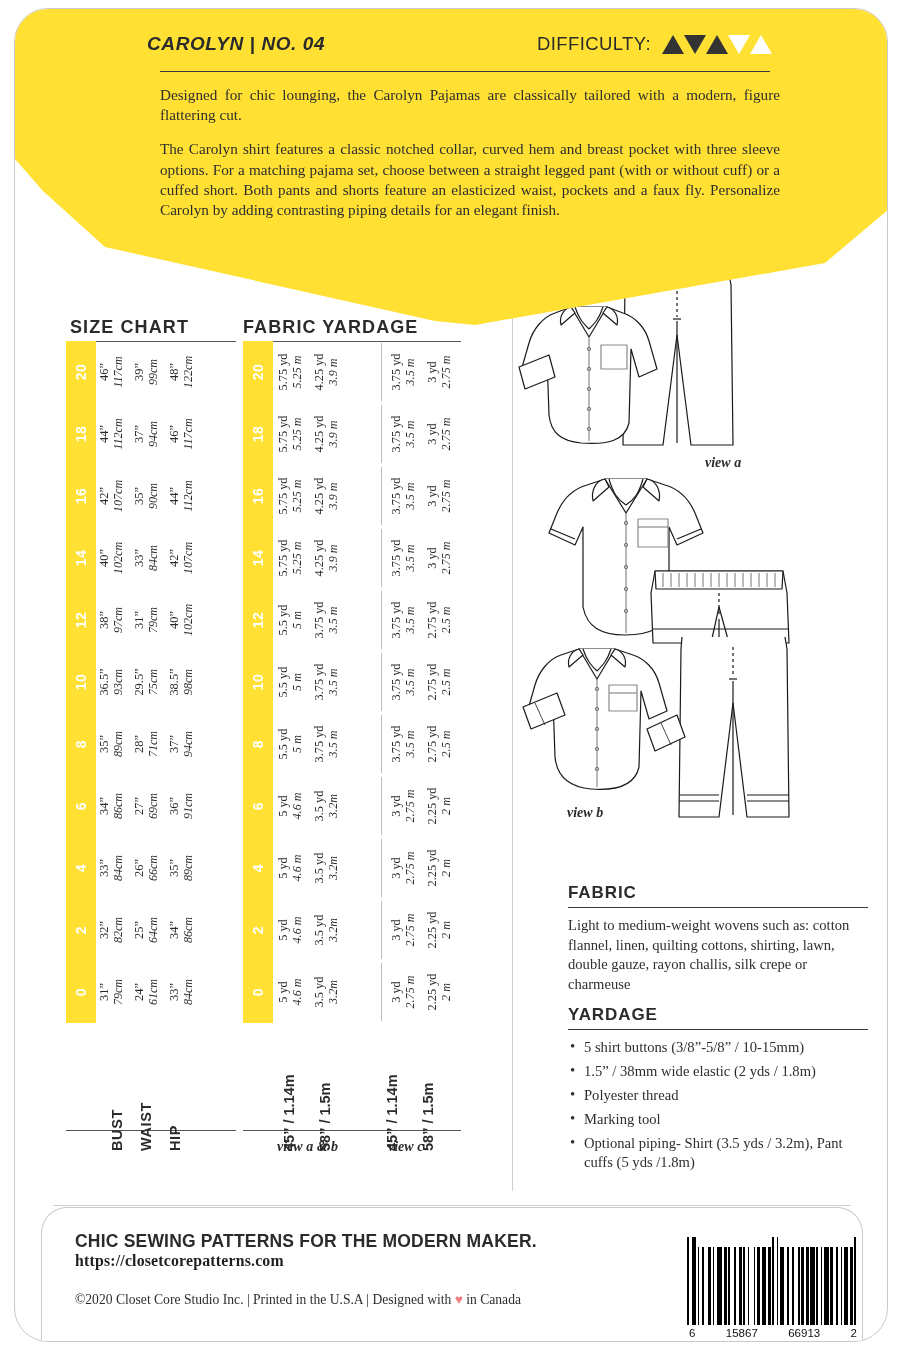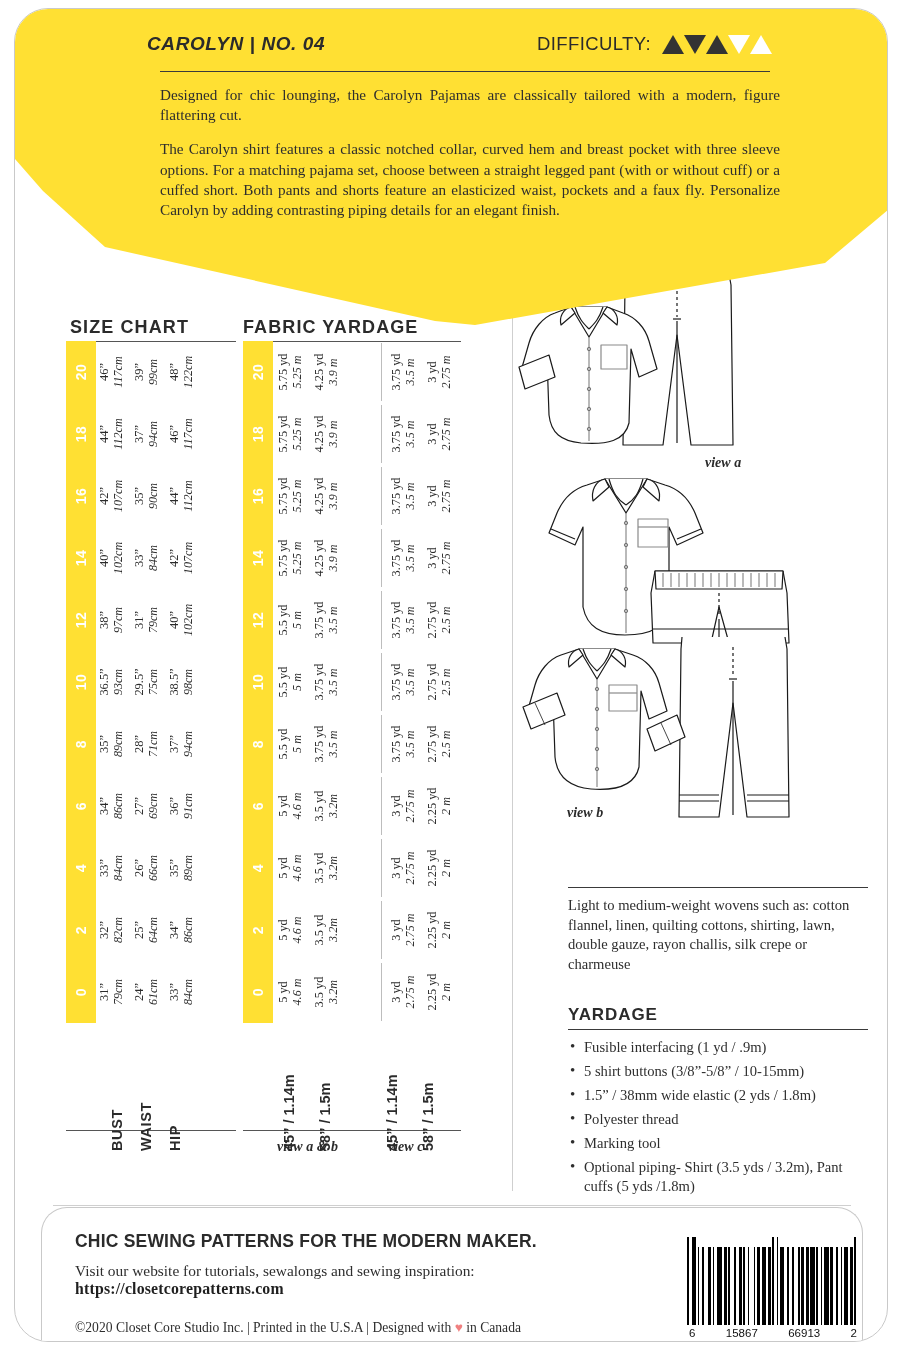--- a/index.html
+++ b/index.html
@@ -938,42 +938,41 @@
         <path d="M8 70 L42 56 L50 78 L16 92 Z"></path>
         <path d="M20 66 L30 88" stroke-width="0.8"></path>
         <path d="M132 92 L162 78 L170 100 L140 114 Z"></path>
         <path d="M146 86 L156 108" stroke-width="0.8"></path>
       </g>
       <text x="52" y="180" font-family="Liberation Serif, serif" font-size="14" font-style="italic" font-weight="bold" fill="#2b2b2b">view b</text>
     </svg>
   </div>
 
   <div id="fabric-block">
+    <div class="blk-title">FABRIC</div>
     <div class="blk-rule"></div>
     <div class="blk-text">Light to medium-weight wovens such as: cotton flannel, linen, quilting cottons, shirting, lawn, double gauze, rayon challis, silk crepe or charmeuse</div>
   </div>
 
   <div id="notions-block">
     <div class="blk-title">YARDAGE</div>
     <div class="blk-rule"></div>
     <ul class="notion-list" id="notion-list">
-        <li>Fusible interfacing (1 yd / .9m)</li>
         <li>5 shirt buttons (3/8”-5/8” / 10-15mm)</li>
         <li>1.5” / 38mm wide elastic (2 yds / 1.8m)</li>
         <li>Polyester thread</li>
         <li>Marking tool</li>
         <li>Optional piping- Shirt (3.5 yds / 3.2m), Pant cuffs (5 yds /1.8m)</li>
       </ul>
   </div>
 
   <div id="footer-sep"></div>
   <div id="footer-card"></div>
   <div id="footer">
     <div class="foot-tag">CHIC SEWING PATTERNS FOR THE MODERN MAKER.</div>
-    <div class="foot-visit">Visit our website for tutorials, sewalongs and sewing inspiration:</div>
     <div class="foot-url">https://closetcorepatterns.com</div>
     <div class="foot-copy">
       <span>©2020 Closet Core Studio Inc. | Printed in the U.S.A | Designed with </span><span class="heart">♥</span><span> in Canada</span>
     </div>
   </div>
 
   <div id="barcode">
     <div id="bars">
         <i style="width: 1.7px; height: 88px; background: rgb(0, 0, 0);"></i>
         <i style="width: 3.4px; height: 88px; background: rgb(255, 255, 255);"></i>

